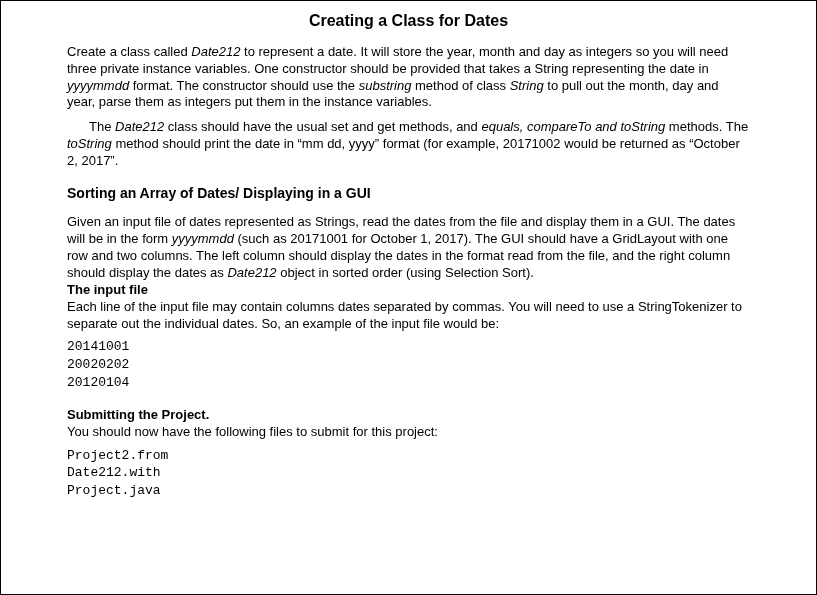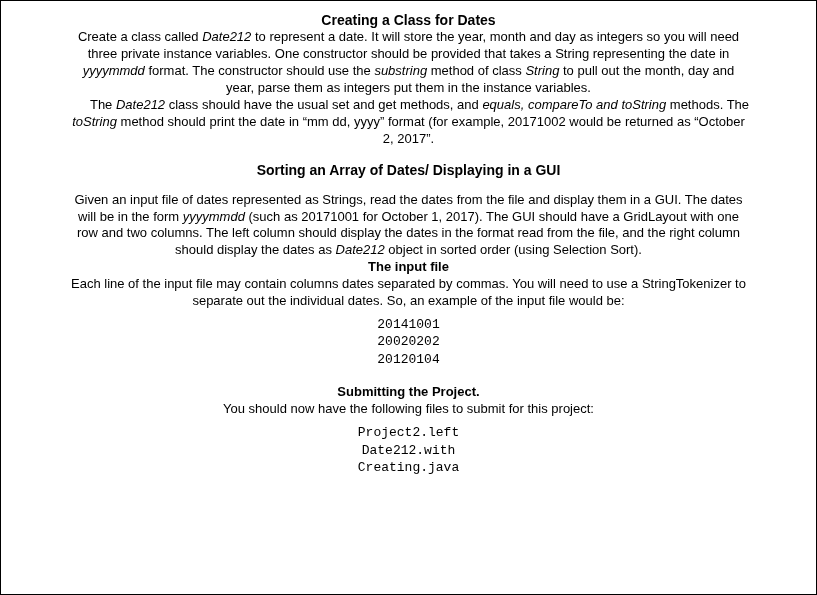--- a/index.html
+++ b/index.html
@@ -1,36 +1,35 @@
 <!DOCTYPE html>
 <html><head>
   <meta charset="utf-8">
   <style>
     * {
       margin: 0;
       padding: 0;
       box-sizing: border-box;
-      text-align: center;
     }
     body {
       font-family: Arial, Helvetica, sans-serif;
       background: #ffffff;
       width: 817px;
       height: 595px;
       border: 1px solid #000;
       padding: 8px 66px 10px 66px;
       font-size: 13px;
       line-height: 1.3;
       color: #000;
     }
     .title {
       text-align: center;
       font-weight: bold;
-      font-size: 14px;
-      margin-bottom: 0;
+      font-size: 16px;
+      margin-bottom: 12px;
       margin-top: 2px;
     }
     .subtitle {
       font-weight: bold;
       font-size: 14px;
       margin-top: 14px;
       margin-bottom: 12px;
     }
     .section-heading {
       font-weight: bold;
@@ -48,21 +47,21 @@
     }
     .code-block {
       margin-top: 6px;
       margin-bottom: 6px;
     }
     .indent {
       display: inline-block;
       width: 22px;
     }
     .block {
-      margin-top: 0;
+      margin-top: 8px;
     }
   </style>
 </head>
 <body>
 
 <div class="title">Creating a Class for Dates</div>
 
 <div class="para">
   <span>Create a class called </span><span class="italic">Date212</span><span> to represent a date. It will store the year, month and day as integers so you will need three private instance variables. One constructor should be provided that takes a String representing the date in </span><span class="italic">yyyymmdd</span><span> format. The constructor should use the </span><span class="italic">substring</span><span> method of class </span><span class="italic">String</span><span> to pull out the month, day and year, parse them as integers put them in the instance variables.</span>
 </div>
@@ -85,16 +84,16 @@
   <div>20020202</div>
   <div>20120104</div>
 </div>
 
 <div style="height:10px"></div>
 
 <div class="section-heading">Submitting the Project.</div>
 <div class="para">You should now have the following files to submit for this project:</div>
 
 <div class="mono code-block">
-  <div>Project2.left</div>
+  <div>Project2.from</div>
   <div>Date212.with</div>
-  <div>Creating.java</div>
+  <div>Project.java</div>
 </div>
 
 </body></html>

